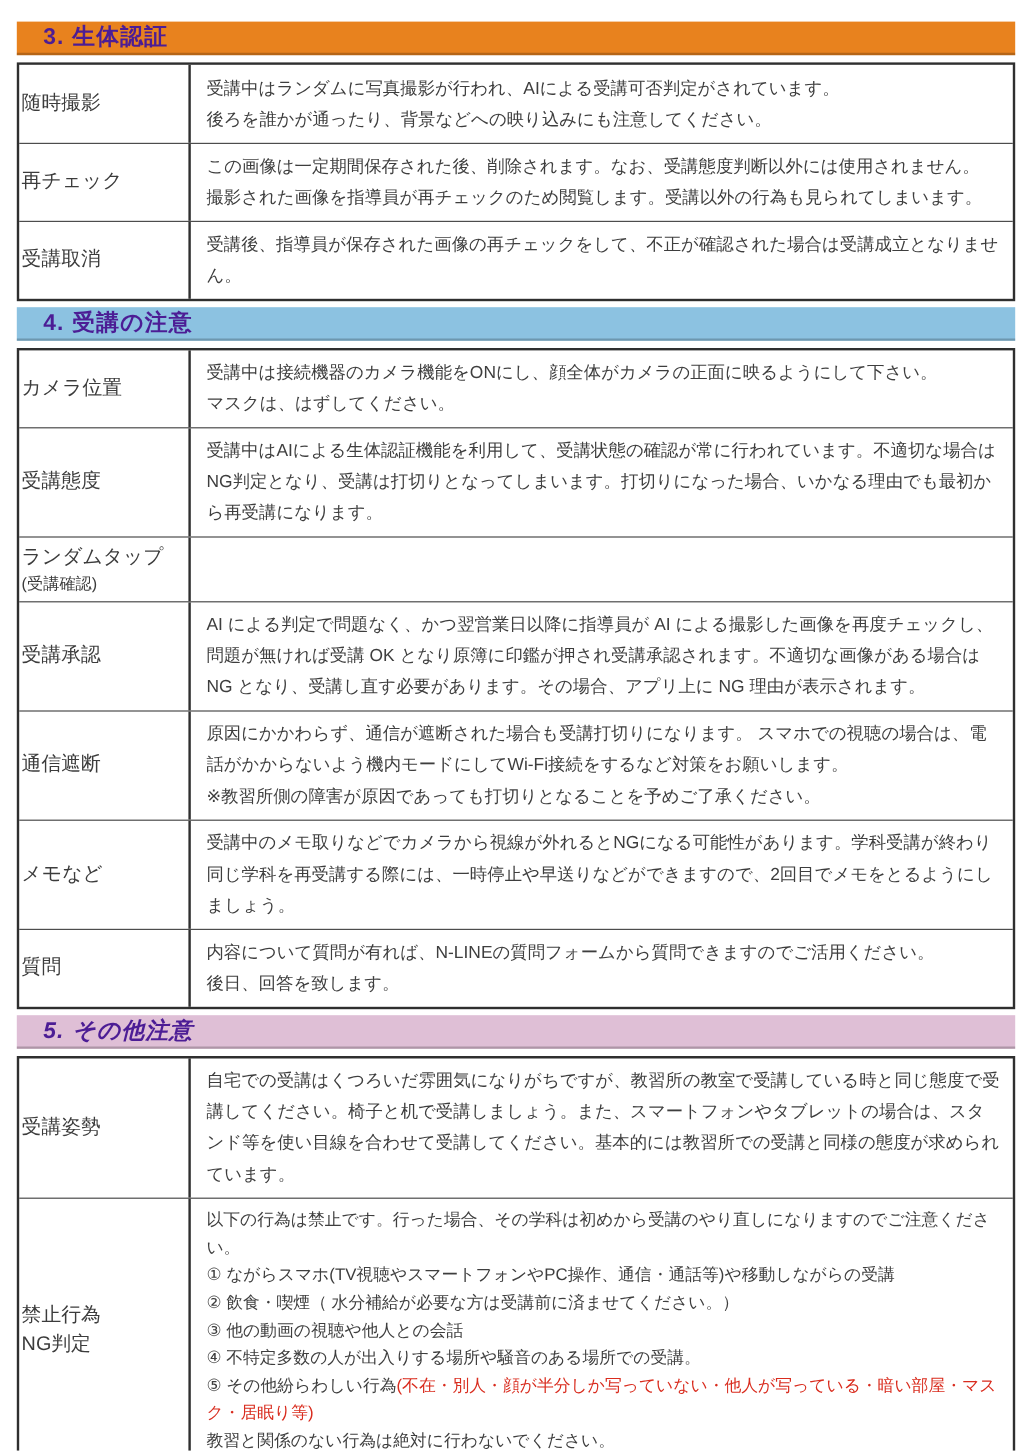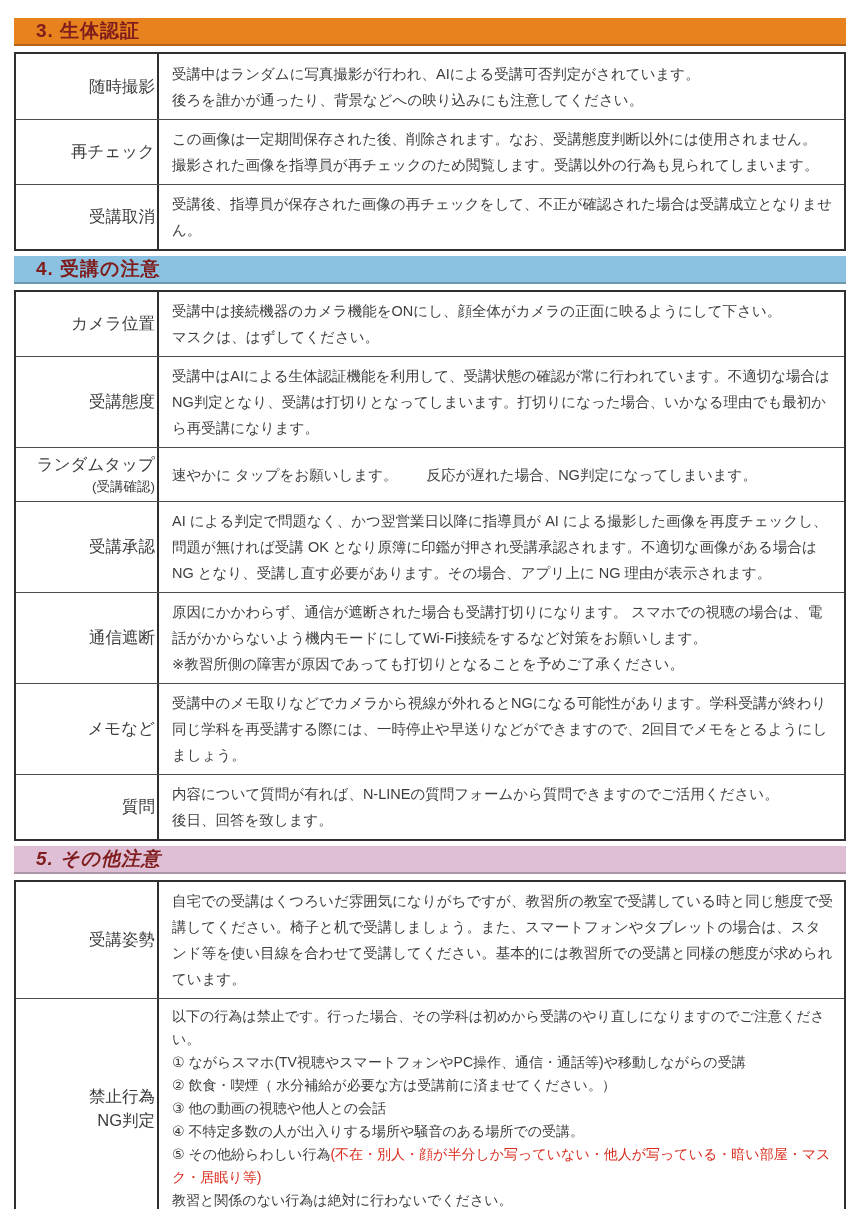--- a/index.html
+++ b/index.html
@@ -8,33 +8,33 @@
     width: 860px; height: 1209px; overflow: hidden;
     background: #ffffff; color: #3e3e3e;
     font-family: "Liberation Sans", "DejaVu Sans", sans-serif;
     padding: 18px 14px 0 14px;
   }
   .band {
     height: 28px; display: flex; align-items: center;
     padding-left: 22px; margin-bottom: 6px;
     border-bottom: 2px solid rgba(0,0,0,0.22);
   }
-  .band-title { font-size: 19px; font-weight: bold; color: #7f1d1d; letter-spacing: 1px; }
+  .band-title { font-size: 19px; font-weight: bold; color: #4c1d95; letter-spacing: 1px; }
   .band-orange { background: #e8821e; }
   .band-blue   { background: #8cc2e1; }
   .band-pink   { background: #dfbfd6; font-style: italic; }
 
   .tbl { border: 2px solid #2f2f2f; margin-bottom: 5px; background: #fff; }
   .tbl-last { border-bottom-width: 3px; }
   .row { display: flex; border-bottom: 1px solid #4d4d4d; }
   .row:last-child { border-bottom: none; }
   .lc {
     flex: 0 0 143px; width: 143px;
     border-right: 2px solid #2f2f2f;
-    display: flex; flex-direction: column; align-items: flex-end; justify-content: center;
+    display: flex; flex-direction: column; align-items: flex-start; justify-content: center;
     padding: 2px;
   }
   .lc span { font-size: 16.5px; color: #3c3c3c; line-height: 1.45; text-align: center; }
   .lc .sub { font-size: 13.5px; }
   .cc {
     flex: 1; display: flex; flex-direction: column; justify-content: center;
     padding: 6px 10px 6px 13px;
   }
   .cc p { margin: 0; font-size: 14.5px; line-height: 26px; color: #3e3e3e; }
   .cc.tight p { font-size: 14px; line-height: 23px; }
@@ -100,21 +100,20 @@
         <div class="cc">
           <p>受講中はAIによる生体認証機能を利用して、受講状態の確認が常に行われています。不適切な場合はNG判定となり、受講は打切りとなってしまいます。打切りになった場合、いかなる理由でも最初から再受講になります。</p>
         </div>
       </div>
       <div class="row" style="min-height:54px">
         <div class="lc">
           <span>ランダムタップ</span>
           <span class="sub">(受講確認)</span>
         </div>
         <div class="cc">
-          <p>速やかに タップをお願いします。　　反応が遅れた場合、NG判定になってしまいます。</p>
         </div>
       </div>
       <div class="row" style="min-height:76px">
         <div class="lc">
             <span>受講承認</span>
           </div>
         <div class="cc">
           <p>AI による判定で問題なく、かつ翌営業日以降に指導員が AI による撮影した画像を再度チェックし、問題が無ければ受講 OK となり原簿に印鑑が押され受講承認されます。不適切な画像がある場合は NG となり、受講し直す必要があります。その場合、アプリ上に NG 理由が表示されます。</p>
         </div>
       </div>

